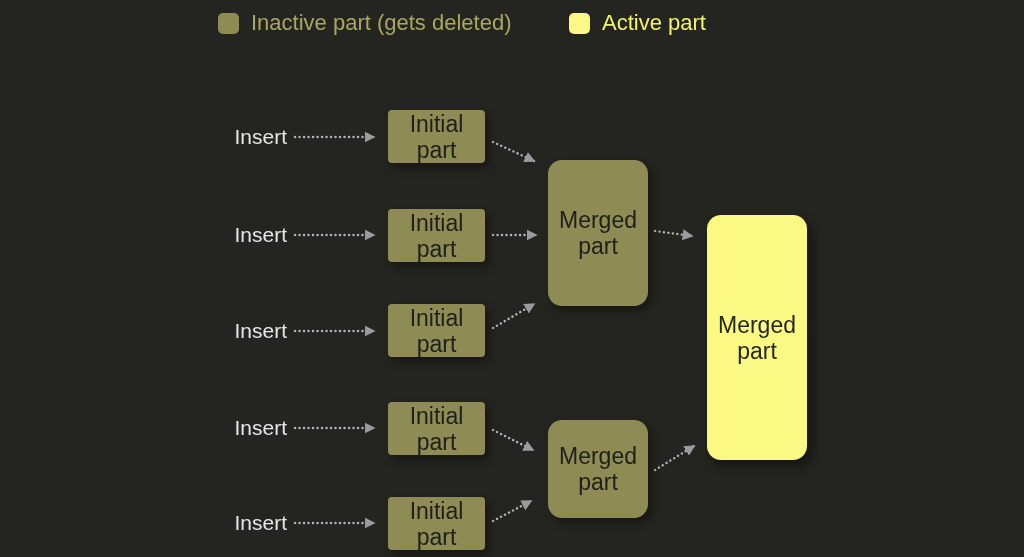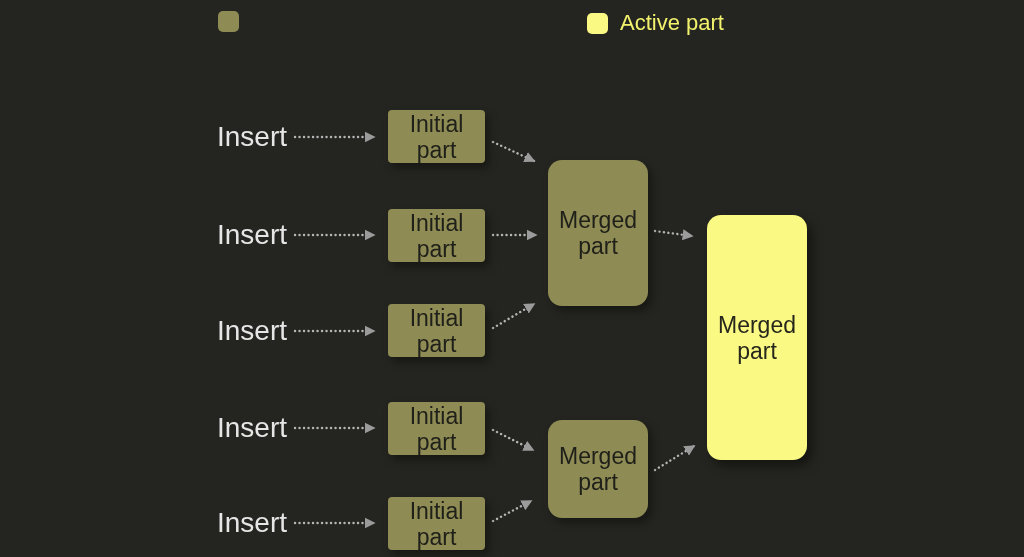--- a/index.html
+++ b/index.html
@@ -31,21 +31,21 @@
     flex: 0 0 auto;
   }
   .legend-item .swatch.inactive { background: #8e8c54; }
   .legend-item .swatch.active   { background: #f9f983; }
   .legend-item .lbl {
     font-size: 22px;
     line-height: 24px;
     white-space: nowrap;
   }
   #legend-inactive { left: 218px; }
-  #legend-active   { left: 576px; padding-left: 11px; }
+  #legend-active   { left: 558px; padding-left: 11px; }
   #legend-inactive .lbl { color: #a9a75f; }
   #legend-active   .lbl { color: #f2f26c; }
 
   
   svg.arrows {
     position: absolute;
     left: 0; top: 0;
     width: 1024px;
     height: 557px;
     pointer-events: none;
@@ -56,21 +56,21 @@
     stroke-linecap: round;
     stroke-dasharray: 0.1 4.4;
   }
 
   
   .insert-label {
     position: absolute;
     left: 205px;
     width: 82px;
     text-align: right;
-    font-size: 28px;
+    font-size: 21px;
     line-height: 28px;
     color: #e6e6e6;
   }
 
   
   .part-box {
     position: absolute;
     display: flex;
     align-items: center;
     justify-content: center;
@@ -122,20 +122,21 @@
   #merged-1 { top: 160px; height: 146px; }
   #merged-2 { top: 420px; height: 98px; }
 </style>
 </head>
 <body>
 
 <div id="stage">
 
   <div class="legend-item" id="legend-inactive">
     <span class="swatch inactive"></span>
+    <span class="lbl">Inactive part (gets deleted)</span>
   </div>
   <div class="legend-item" id="legend-active">
     <span class="swatch active"></span>
     <span class="lbl">Active part</span>
   </div>
 
   <svg class="arrows" viewBox="0 0 1024 557">
     <defs>
       <marker id="ah" viewBox="0 0 10 10" refX="8.5" refY="5" markerWidth="4.6" markerHeight="4.6" orient="auto-start-reverse">
         <path d="M0,0 L10,5 L0,10 z" fill="#9b9b9b"></path>

